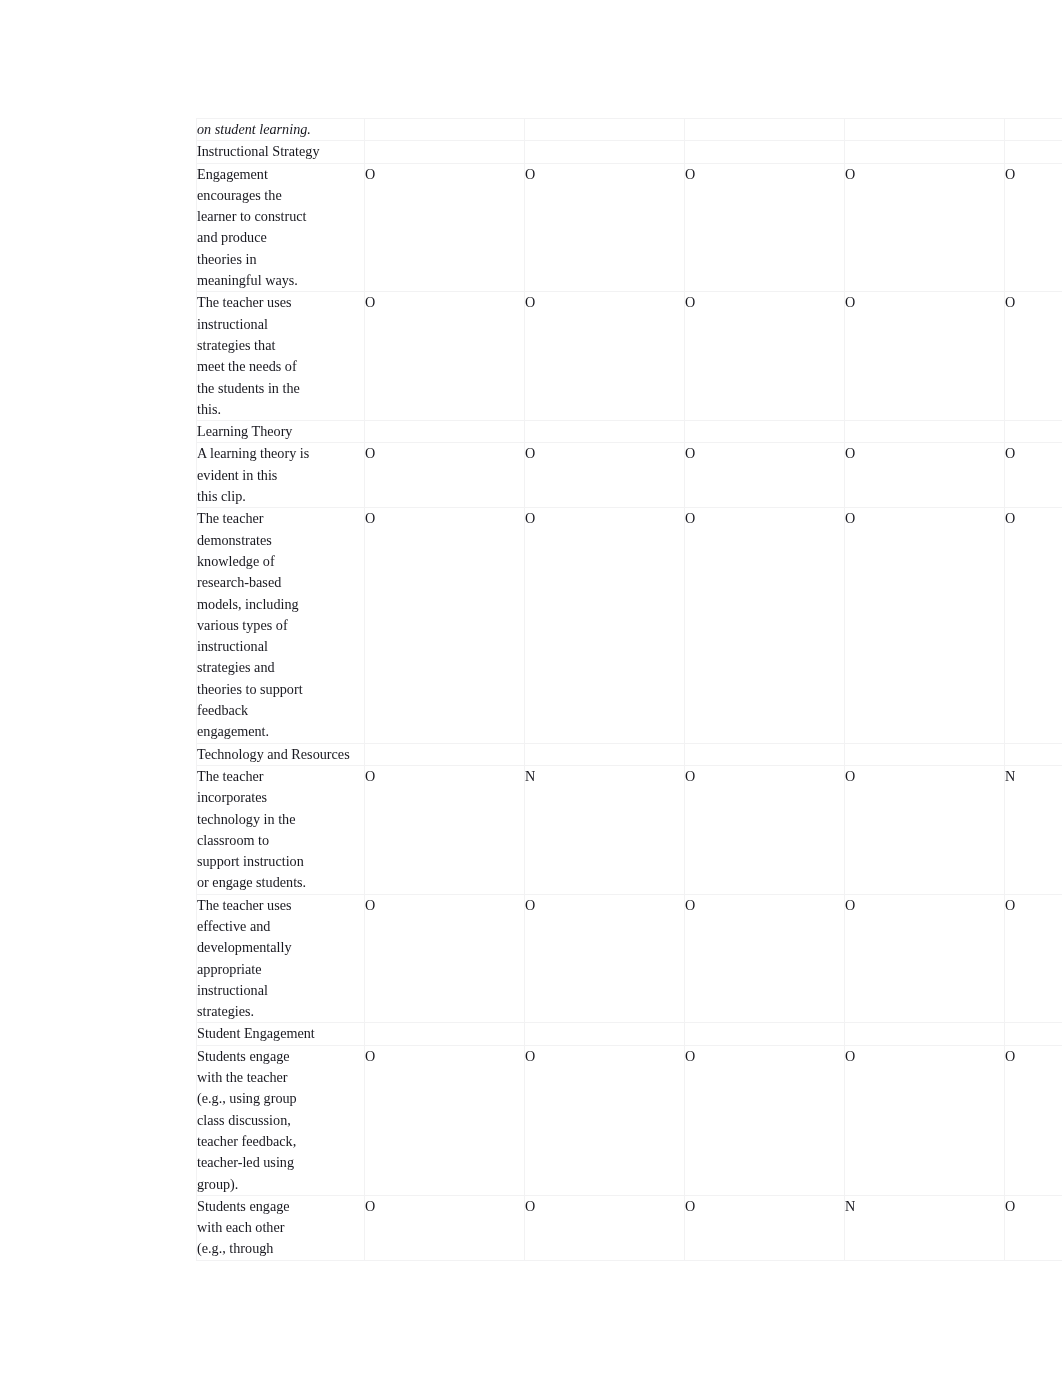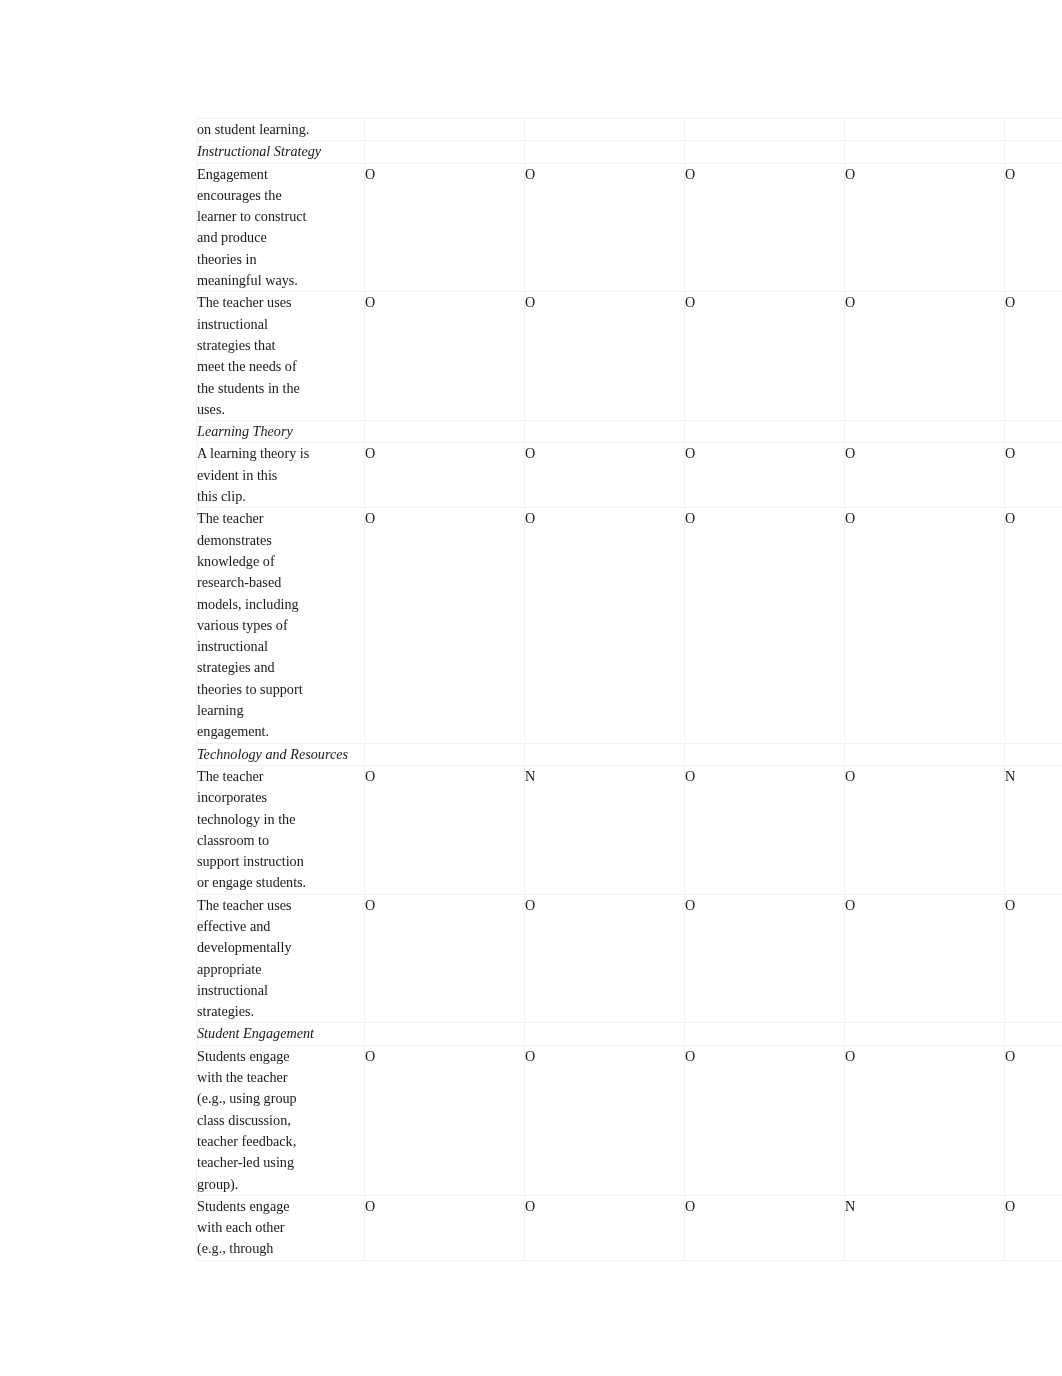--- a/index.html
+++ b/index.html
@@ -72,25 +72,24 @@
 
   
   tr.section td {
     background: #f7f7f8;
     border-top: 1px solid #f0f0f1;
     border-bottom: 1px solid #f0f0f1;
   }
   tr.section td.crit {
     padding: 1px 6px 2px 14px;
     background: #f6f6f7;
-    font-style: italic;
-  }
-
-  
-  tr.continuation td.crit { padding-top: 1px; }
+  }
+
+  
+  tr.continuation td.crit { padding-top: 1px; font-style: italic; }
 
   
   td.rate::before {
     content: "";
     position: absolute;
     pointer-events: none;
   }
 </style>
 </head>
 <body>
@@ -141,21 +140,21 @@
           <td class="rate"><span class="mark">O</span></td>
           <td class="rate"><span class="mark">O</span></td>
         </tr>
         <tr class="">
           <td class="crit">
             <span class="line">The teacher uses</span>
             <span class="line">instructional</span>
             <span class="line">strategies that</span>
             <span class="line">meet the needs of</span>
             <span class="line">the students in the</span>
-            <span class="line">uses.</span>
+            <span class="line">this.</span>
           </td>
           <td class="rate"><span class="mark">O</span></td>
           <td class="rate"><span class="mark">O</span></td>
           <td class="rate"><span class="mark">O</span></td>
           <td class="rate"><span class="mark">O</span></td>
           <td class="rate"><span class="mark">O</span></td>
         </tr>
         <tr class="section ">
           <td class="crit">
             <span class="line">Learning Theory</span>
@@ -182,21 +181,21 @@
           <td class="crit">
             <span class="line">The teacher</span>
             <span class="line">demonstrates</span>
             <span class="line">knowledge of</span>
             <span class="line">research-based</span>
             <span class="line">models, including</span>
             <span class="line">various types of</span>
             <span class="line">instructional</span>
             <span class="line">strategies and</span>
             <span class="line">theories to support</span>
-            <span class="line">learning</span>
+            <span class="line">feedback</span>
             <span class="line">engagement.</span>
           </td>
           <td class="rate"><span class="mark">O</span></td>
           <td class="rate"><span class="mark">O</span></td>
           <td class="rate"><span class="mark">O</span></td>
           <td class="rate"><span class="mark">O</span></td>
           <td class="rate"><span class="mark">O</span></td>
         </tr>
         <tr class="section ">
           <td class="crit">

